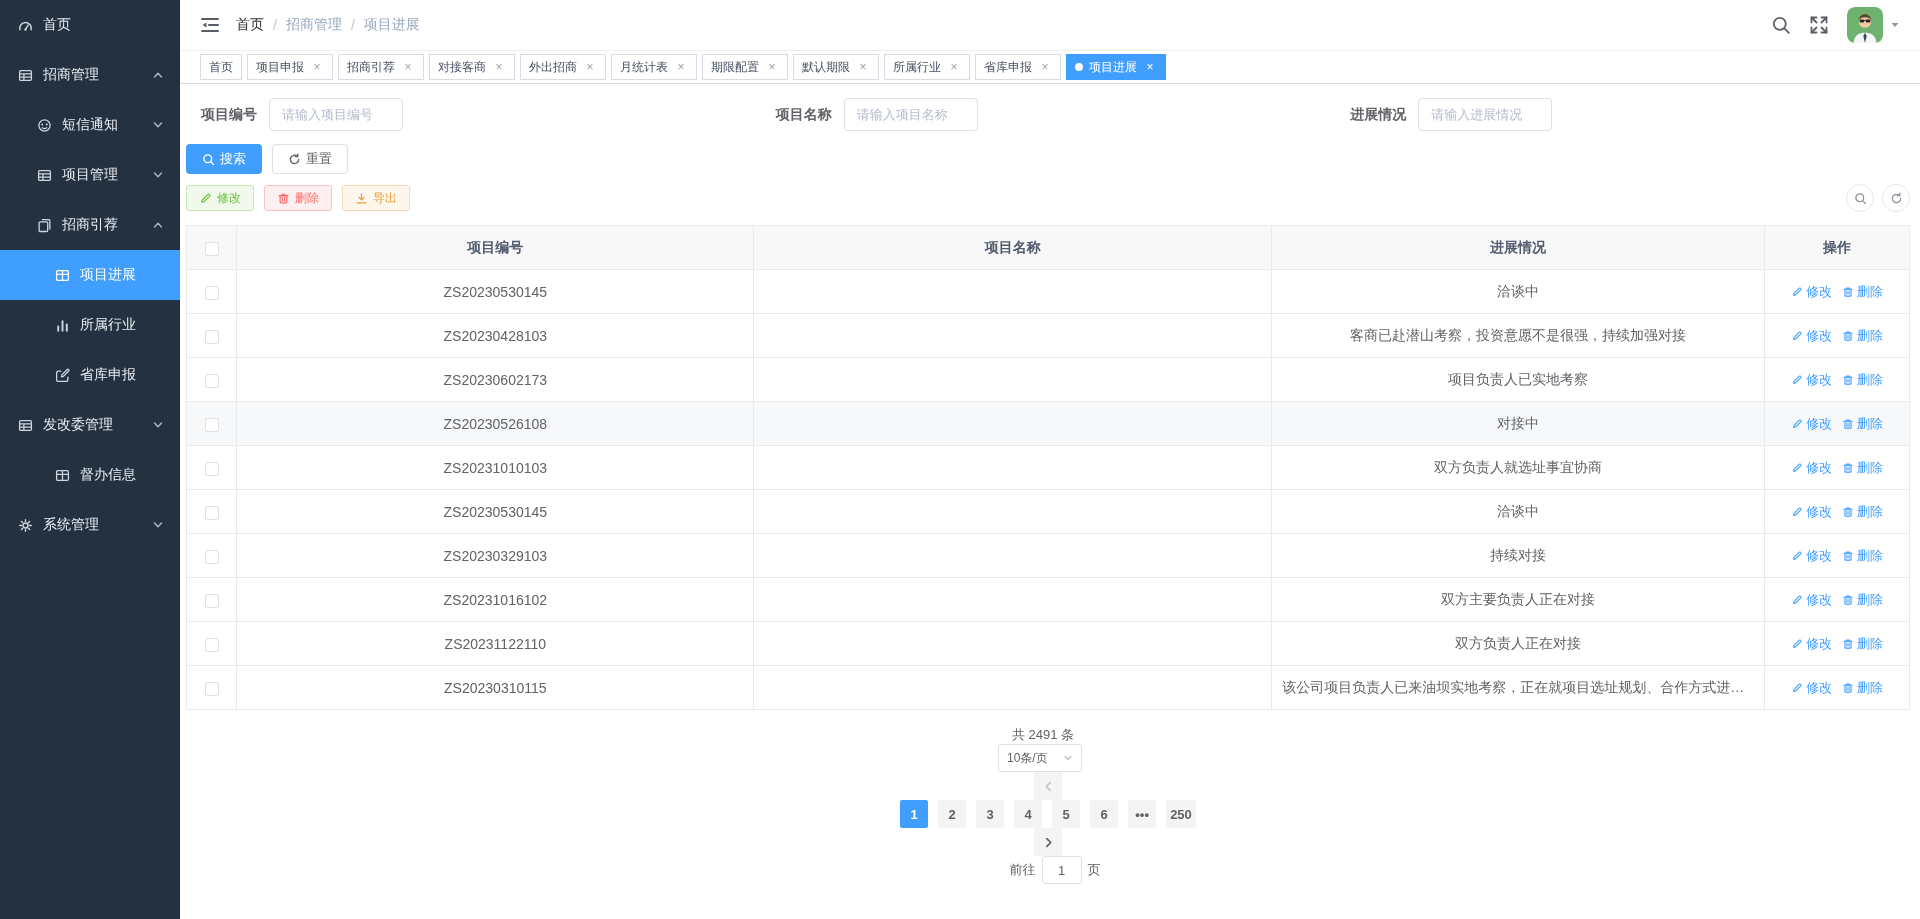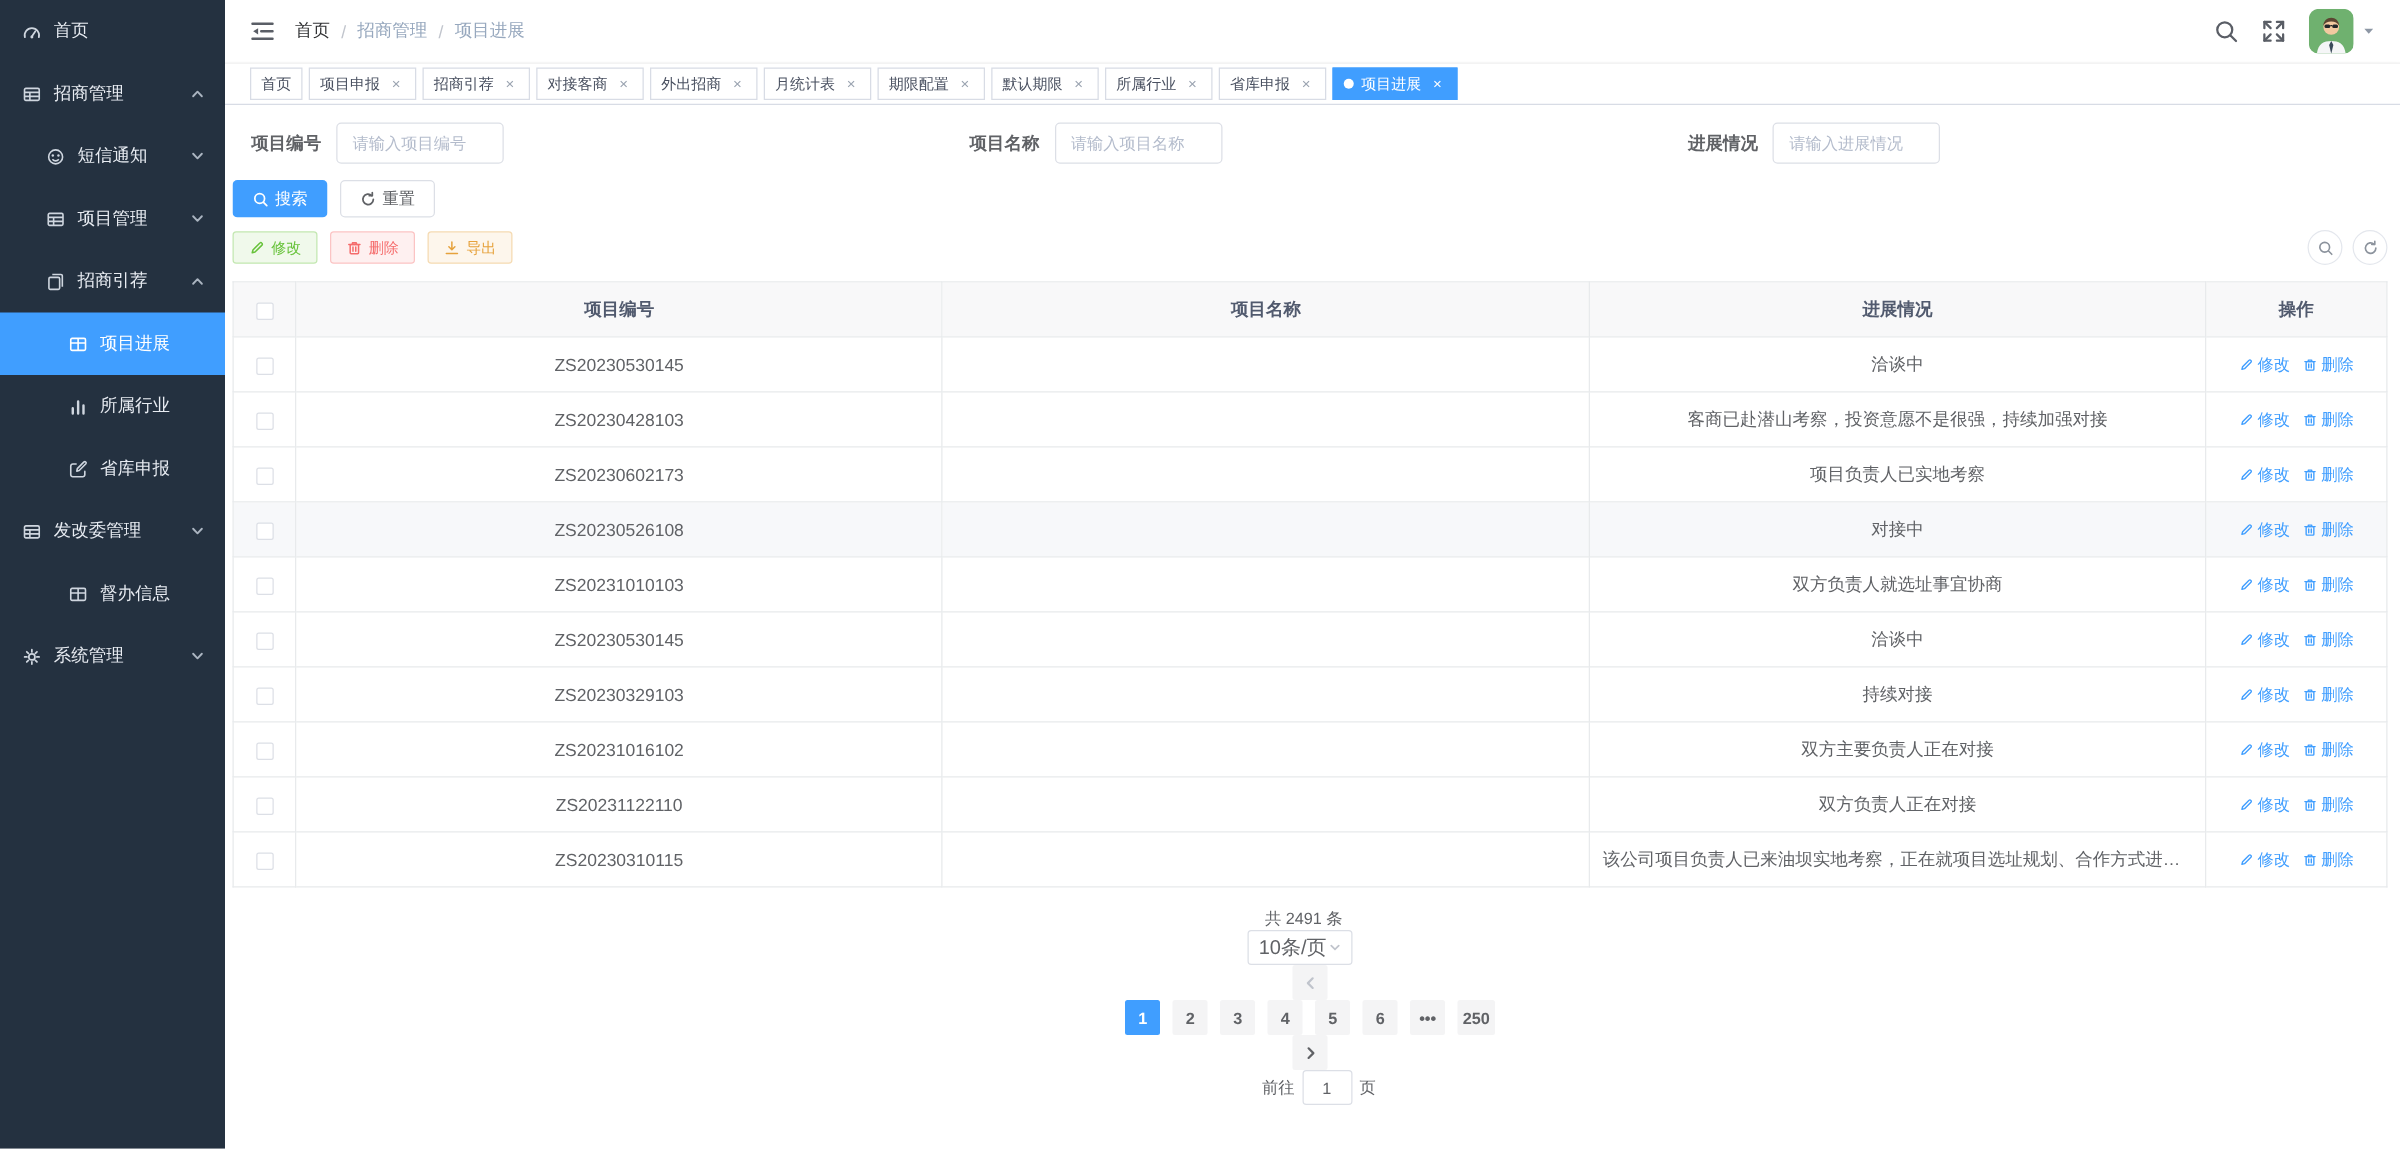--- a/index.html
+++ b/index.html
@@ -102,21 +102,21 @@
   .op-link + .op-link { margin-left:10px; }
   .op-link .oi { width:12px; height:12px; }
   .op-link .oi svg { width:12px; height:12px; }
 
   
   .pagination { display:flex; align-items:center; justify-content:flex-end;
                 margin-top:16px; font-size:13px; color:#606266;flex-direction:column; }
   .pg-total { margin-right:10px; }
   .pg-size { width:84px; height:28px; border:1px solid #dcdfe6; border-radius:3px;
              display:flex; align-items:center; justify-content:space-between;
-             padding:0 8px; font-size:16px; color:#606266; cursor:pointer; margin-right:16px; }
+             padding:0 8px; font-size:12px; color:#606266; cursor:pointer; margin-right:16px; }
   .pg-size .caret { width:10px; height:10px; color:#c0c4cc; }
   .pg-btn { min-width:28px; height:28px; padding:0 4px; margin:0 5px; border-radius:2px;
             background:#f4f4f5; color:#606266; display:inline-flex; align-items:center;
             justify-content:center; cursor:pointer; font-weight:bold; font-size:13px; }
   .pg-btn.active { background:var(--accent,#409eff); color:#fff; }
   .pg-btn.disabled { color:#c0c4cc; cursor:default; }
   .pg-btn svg { width:11px; height:11px; }
   .pg-goto { margin-left:14px; display:flex; align-items:center; gap:6px; }
   .pg-input { width:40px; height:28px; border:1px solid #dcdfe6; border-radius:3px;
               text-align:center; font-size:13px; color:#606266; outline:none; font-family:inherit; }

